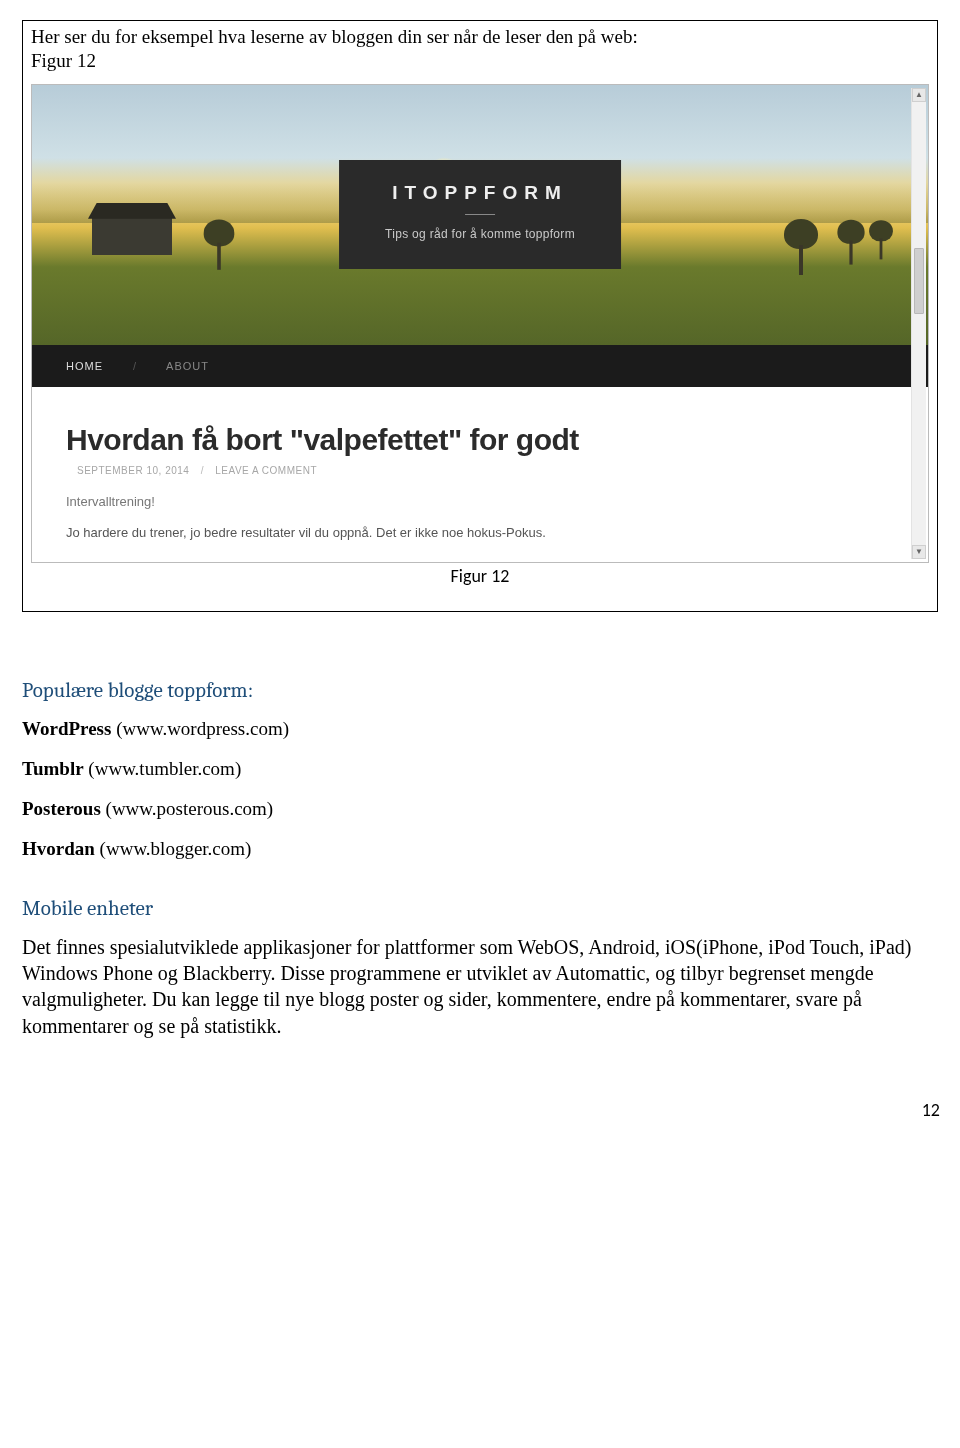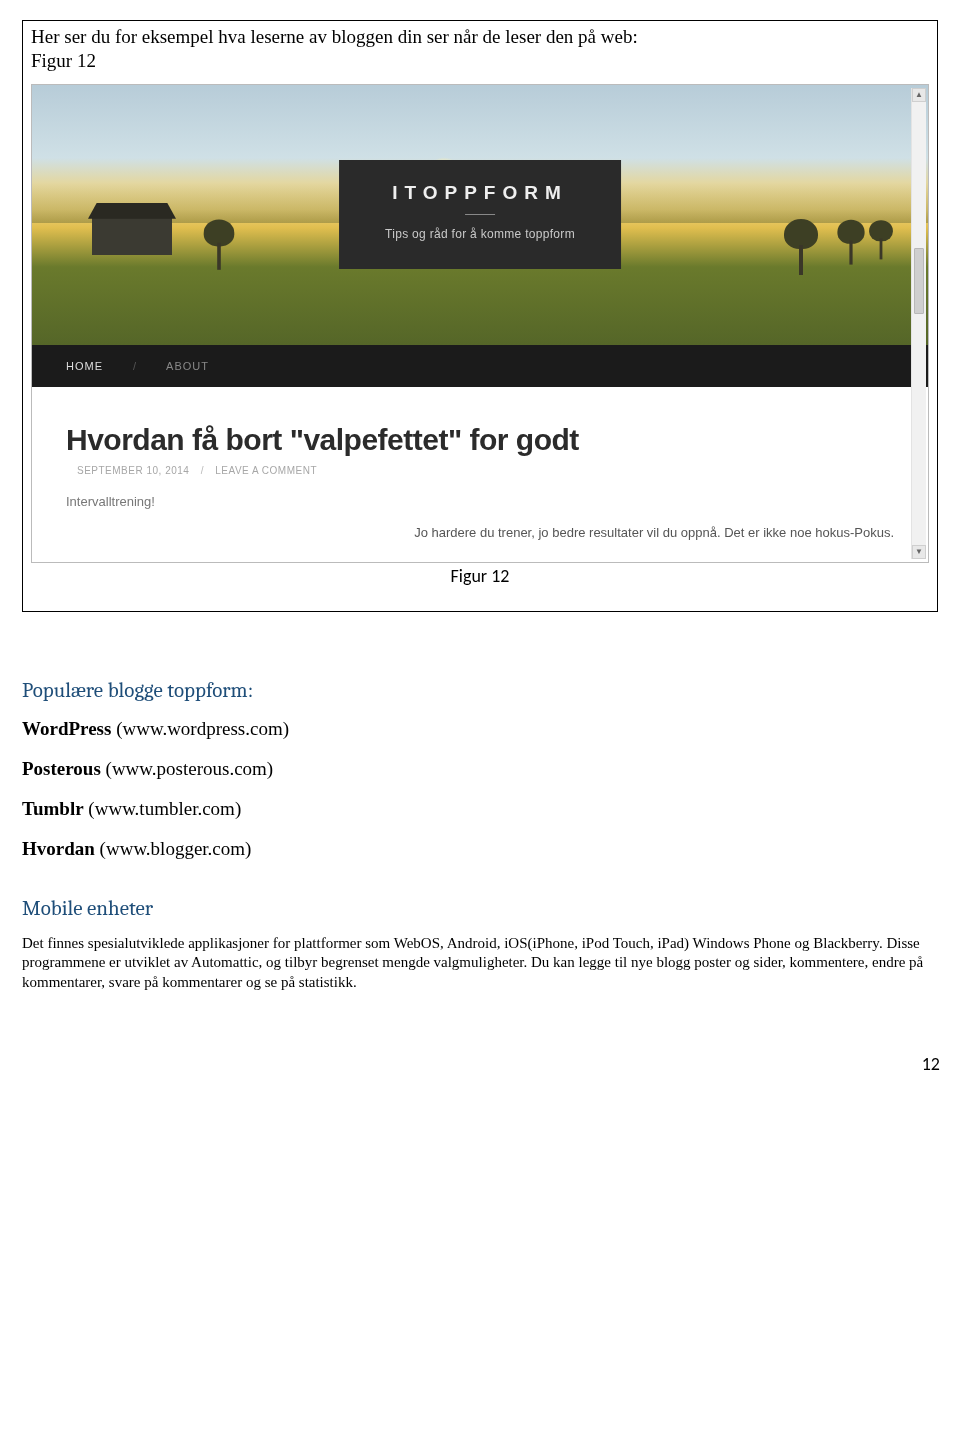--- a/index.html
+++ b/index.html
@@ -137,21 +137,20 @@
   }
   .post-meta .sep { margin: 0 8px; color: #bbb; }
   .post-line1 {
     font-size: 13px;
     color: #777;
     margin-bottom: 16px;
   }
   .post-line2 {
     font-size: 13px;
     color: #555;
-    text-align: right;
   }
   .scrollbar-right {
     position: absolute;
     top: 3px; right: 2px; bottom: 3px; width: 15px;
     background: #f1f1f1;
     border-left: 1px solid #e3e3e3;
   }
   .scrollbar-btn {
     height: 14px; background: #e8e8e8; border: 1px solid #cfcfcf;
     display: flex; align-items: center; justify-content: center;
@@ -182,21 +181,21 @@
     margin-bottom: 18px;
   }
   .service-line .bold { font-weight: 700; }
   .section-heading2 {
     color: #1f4e79;
     font-family: Cambria, Georgia, serif;
     font-size: 21px;
     margin: 36px 0 14px 0;
   }
   .body-para {
-    font-size: 15px;
+    font-size: 20px;
     line-height: 1.32;
     margin-bottom: 4px;
   }
   .pagenum {
     text-align: right;
     font-size: 18px;
     font-family: Calibri, Arial, sans-serif;
     padding: 56px 20px 18px 0;
   }
 </style>
@@ -272,26 +271,26 @@
 </div>
 
 <div class="below-content">
   <div class="section-heading">Populære blogge toppform:</div>
 
   <div class="service-line">
     <span class="bold">WordPress</span>
     <span>(www.wordpress.com)</span>
   </div>
   <div class="service-line">
+    <span class="bold">Tumblr</span>
+    <span>(www.tumbler.com)</span>
+  </div>
+  <div class="service-line">
     <span class="bold">Posterous</span>
     <span>(www.posterous.com)</span>
-  </div>
-  <div class="service-line">
-    <span class="bold">Tumblr</span>
-    <span>(www.tumbler.com)</span>
   </div>
   <div class="service-line">
     <span class="bold">Hvordan</span>
     <span>(www.blogger.com)</span>
   </div>
 
   <div class="section-heading2">Mobile enheter</div>
   <div class="body-para">Det finnes spesialutviklede applikasjoner for plattformer som WebOS, Android, iOS(iPhone, iPod Touch, iPad) Windows Phone og Blackberry. Disse programmene er utviklet av Automattic, og tilbyr begrenset mengde valgmuligheter. Du kan legge til nye blogg poster og sider, kommentere, endre på kommentarer, svare på kommentarer og se på statistikk.</div>
 </div>
 

